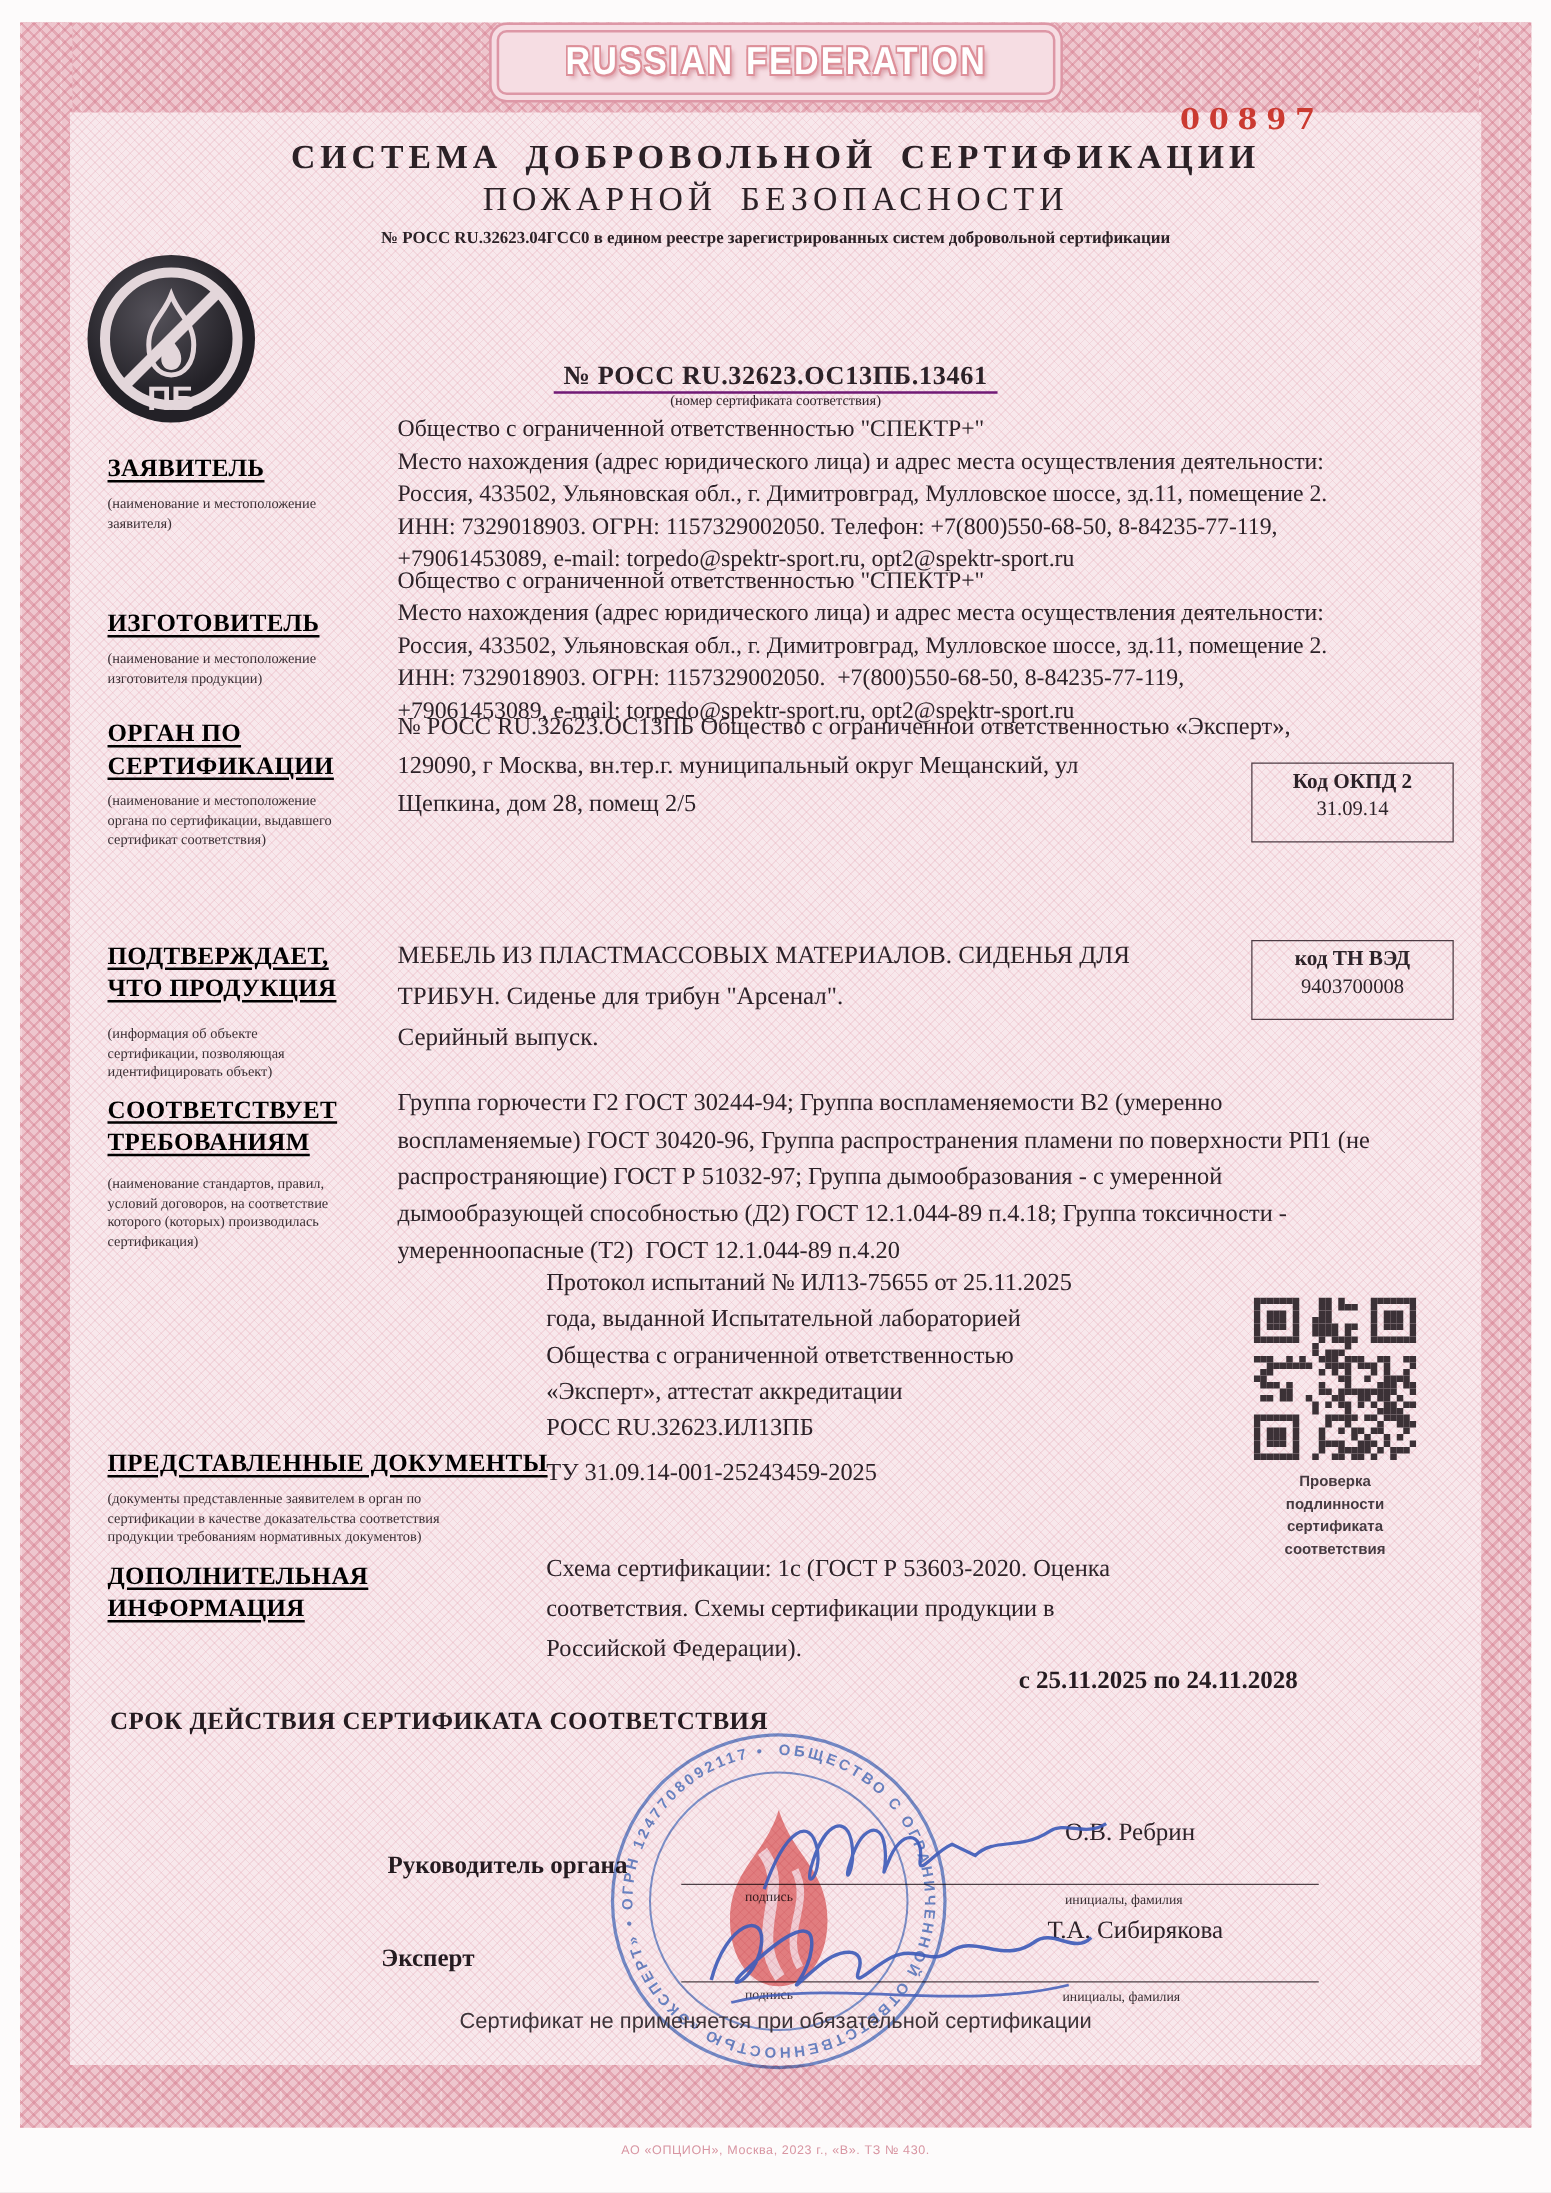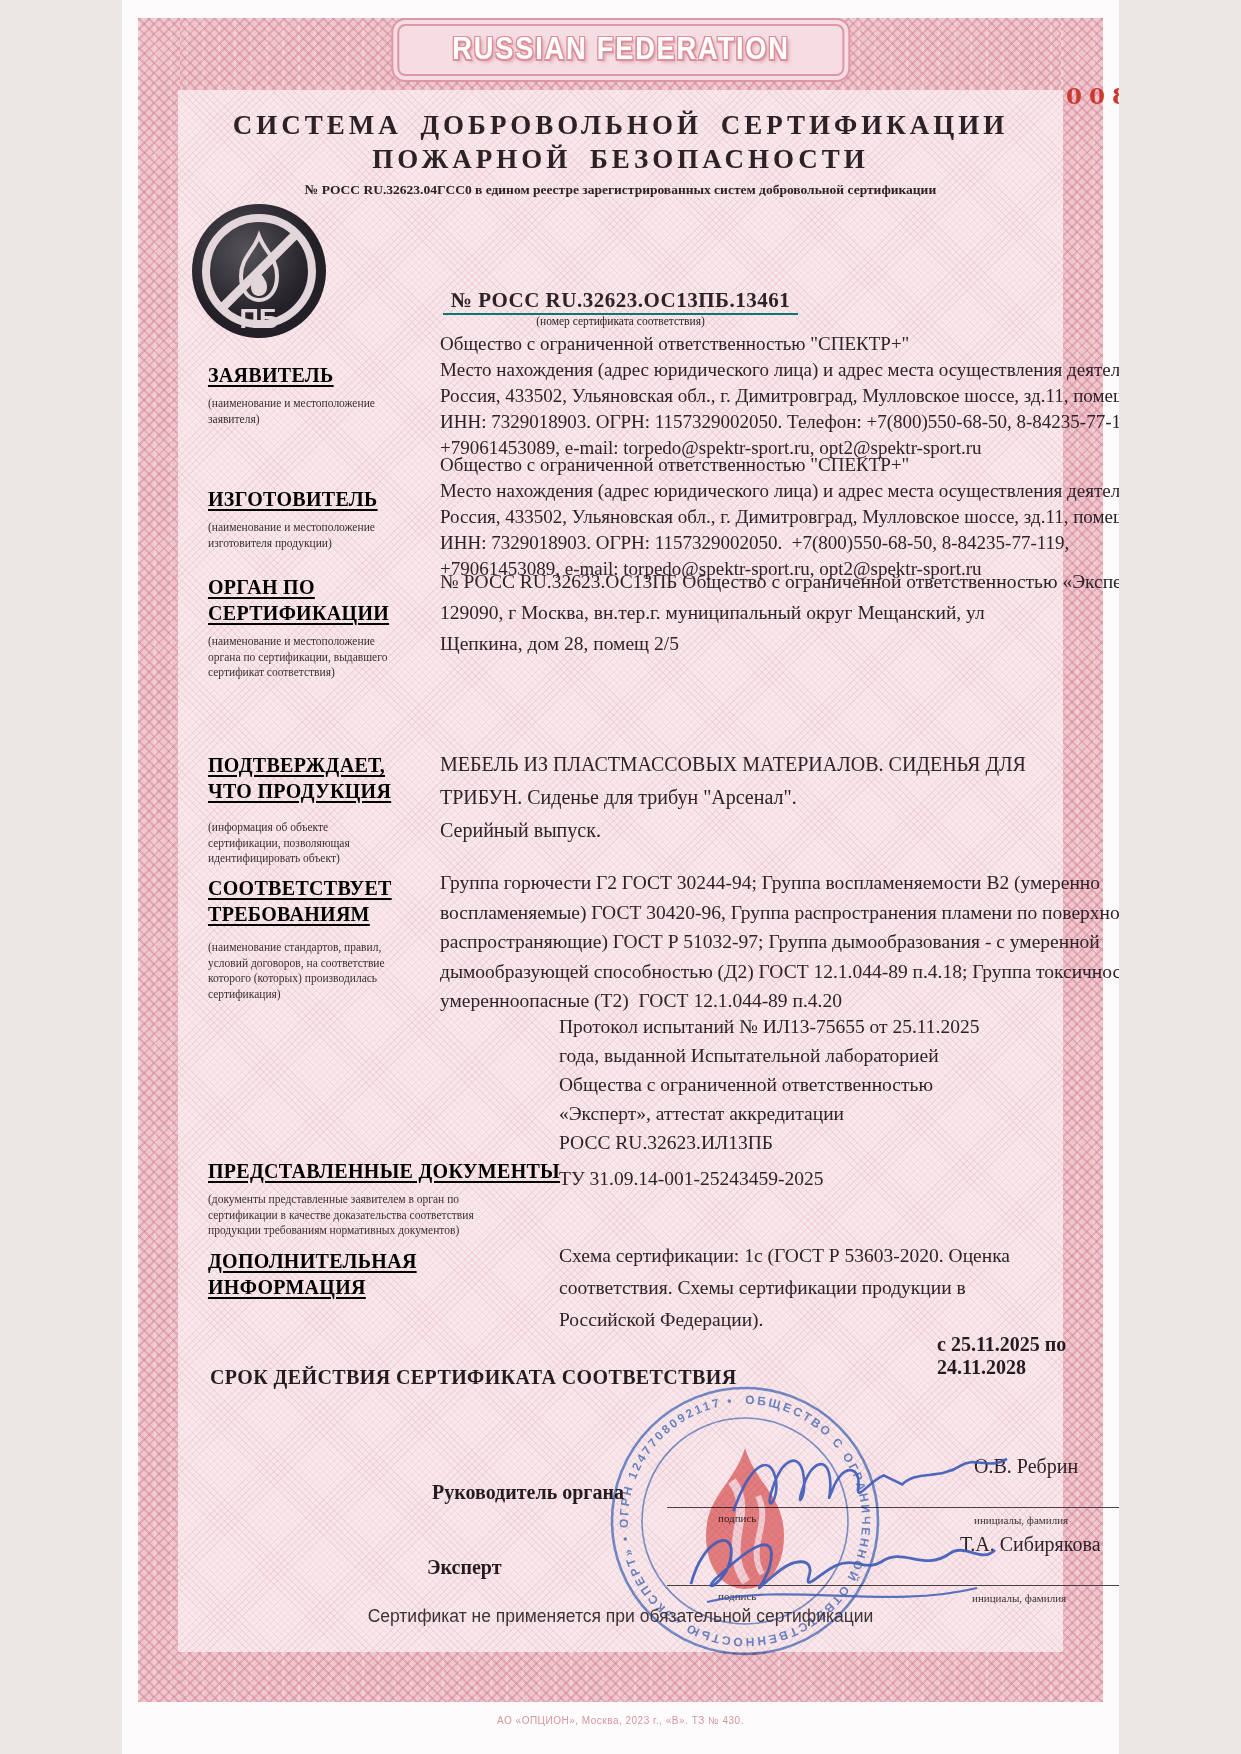--- a/index.html
+++ b/index.html
@@ -1,16 +1,16 @@
 <!DOCTYPE html>
 <html><head>
 <meta charset="utf-8">
 <style>
   html,body { margin:0; padding:0; background:#e9e6e4; }
-  .page { position:relative; width:997px; height:1754px; margin:0 auto;
+  .page { position:relative; width:1241px; height:1754px; margin:0 auto;
           background:#fdfbfb; overflow:hidden;
           font-family:"Liberation Serif", serif; color:#2c2228; }
 
   
   .band { position:absolute; background-color:#eec6ce;
     background-image:
       repeating-linear-gradient(45deg, rgba(211,118,136,.38) 0 2px, transparent 2px 7px),
       repeating-linear-gradient(-45deg, rgba(211,118,136,.38) 0 2px, transparent 2px 7px),
       repeating-linear-gradient(90deg, rgba(255,255,255,.22) 0 2px, transparent 2px 16px); }
   .band-top    { left:16px; right:16px; top:18px; height:74px; }
@@ -41,25 +41,25 @@
     background:#f6dde3; border:2px solid #dd97a6; border-radius:8px; padding:5px 30px 7px;
     box-shadow:0 0 0 4px #f6dde3, 0 0 0 6px #dd97a6; z-index:3; }
   .banner-text { display:inline-block; transform:scaleX(.88);
     font:bold 31px "Liberation Sans", sans-serif; letter-spacing:2px; color:#fff;
     text-shadow:-1.5px -1.5px 0 #dd8success8f99, 1.5px -1.5px 0 #dd8f99;
     text-shadow:-1.5px -1.5px 0 #dd8f99, 1.5px -1.5px 0 #dd8f99,
                 -1.5px 1.5px 0 #dd8f99, 1.5px 1.5px 0 #dd8f99, 3px 3px 4px rgba(180,80,95,.45); }
   .serial { left:944px; top:82px; font-family:"DejaVu Serif", serif; font-size:23px;
     color:#cb3a31; letter-spacing:7px; font-weight:bold; }
   .sys1 { top:110px; font-size:27px; font-weight:bold; letter-spacing:4px; word-spacing:8px; color:#2b2126; }
-  .sys2 { top:144px; font-size:27px; font-weight:bold; letter-spacing:4px; word-spacing:8px; color:#2b2126; }
+  .sys2 { top:144px; font-size:27px; font-weight:normal; letter-spacing:4px; word-spacing:8px; color:#2b2126; }
   .registry { top:182px; font-size:13.5px; font-weight:bold; color:#2b2126; }
   .doc-title { top:224px; font-size:46px; font-weight:bold; letter-spacing:5px; word-spacing:20px; color:#2b2126; }
   .cert-num { top:288px; font-size:21px; font-weight:bold; letter-spacing:.5px; }
-  .cert-num span { border-bottom:2px solid #0f766e; padding:0 8px 1px; }
+  .cert-num span { border-bottom:2px solid #701a75; padding:0 8px 1px; }
   .cert-cap { top:315px; font-size:11.5px; }
 
   
   .sec-label { left:86px; font-weight:bold; font-size:20px; color:#000000;
     text-decoration:underline; text-underline-offset:3px; text-decoration-thickness:1.5px;
     line-height:1.32; letter-spacing:.3px; }
   .sec-sub { left:86px; font-size:11.5px; color:#3a2f34; line-height:1.35; width:250px; }
   .sec-text { left:318px; font-size:19px; line-height:26px; color:#2c2228; }
   .wide-sub { width:330px; }
 

